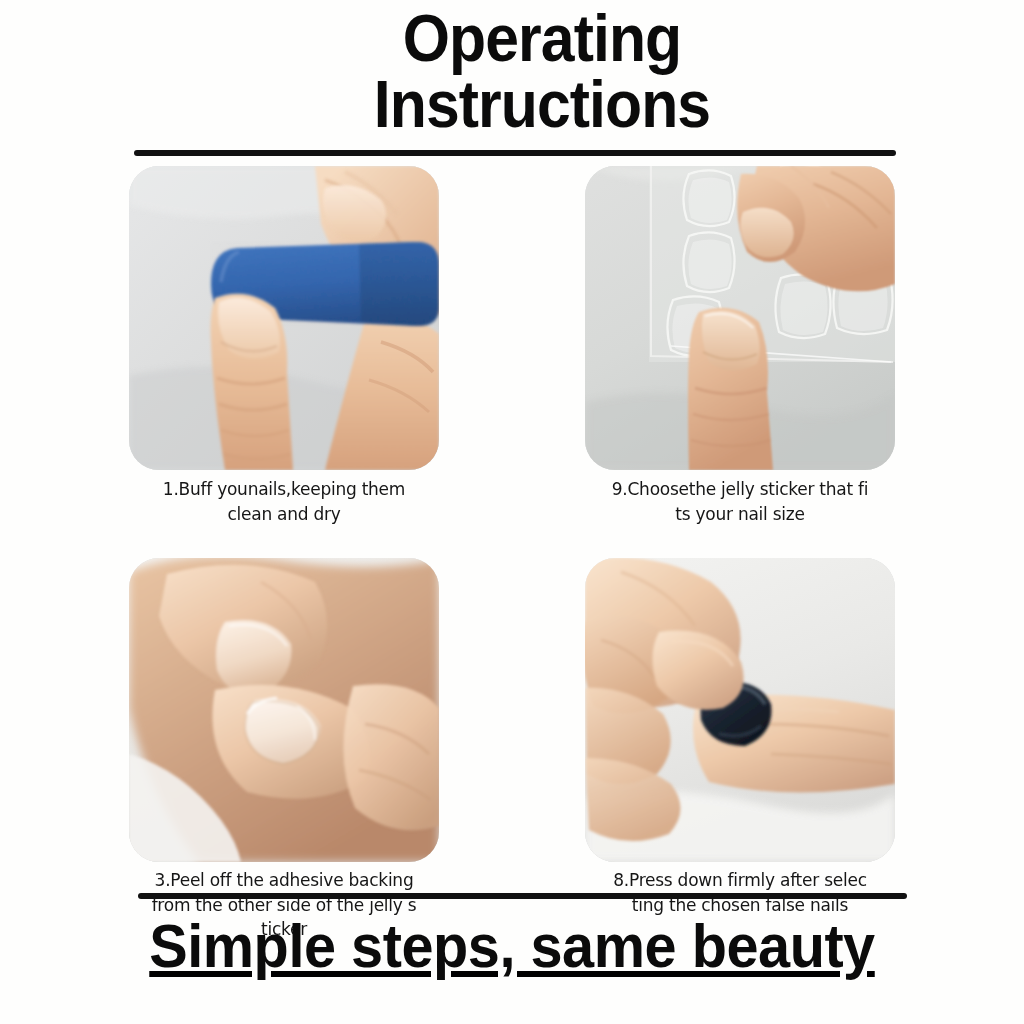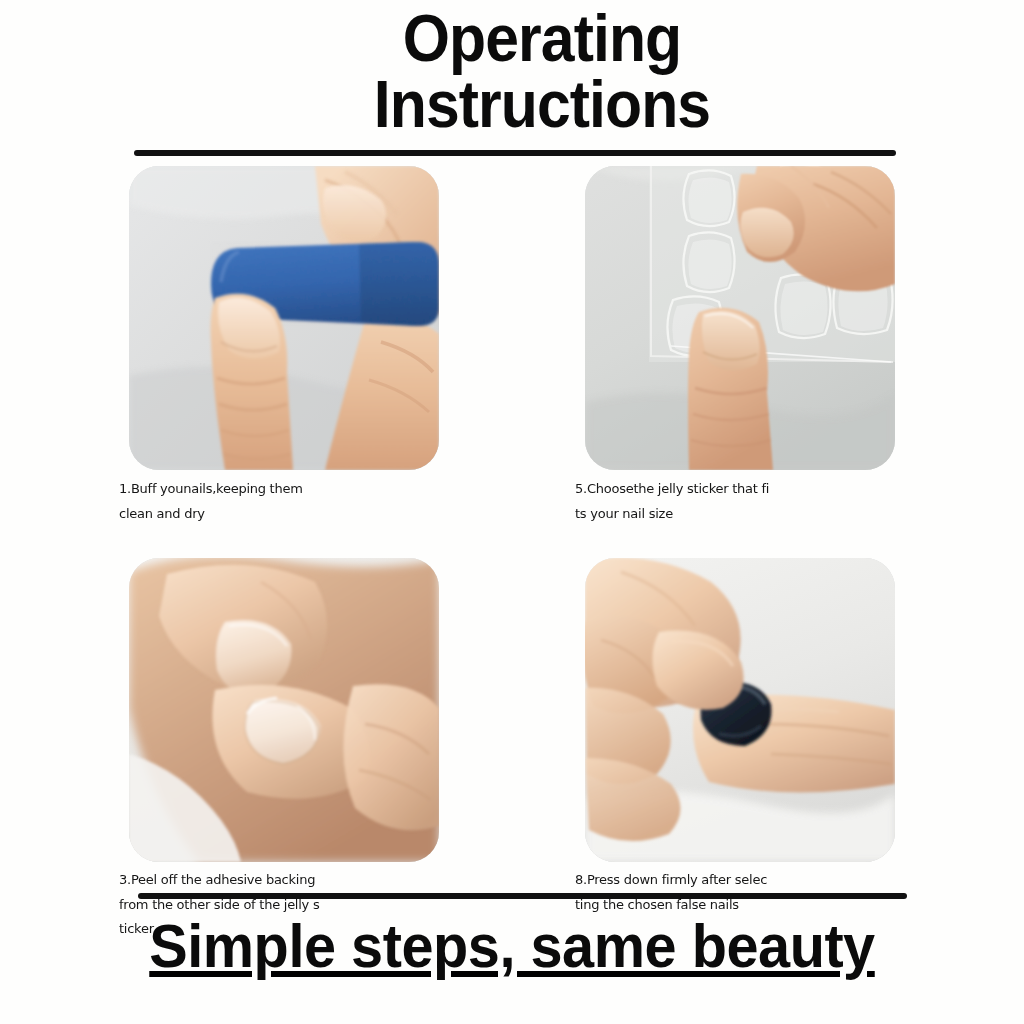--- a/index.html
+++ b/index.html
@@ -79,22 +79,23 @@
     border-radius: 30px;
     overflow: hidden;
     position: relative;
     background: #d9dadb;
   }
   .photo svg { display: block; width: 100%; height: 100%; }
 
   .caption {
     margin-top: 7px;
     width: 330px;
+    text-align: center;
     color: #161616;
-    font-size: 13px;
+    font-size: 17px;
     line-height: 24.5px;
     font-family: "DejaVu Sans", sans-serif;
     letter-spacing: -0.25px;
     white-space: pre-line;
   }
   .step.row2 .caption { margin-top: 6px; }
 
   
   .footer {
     position: absolute;
@@ -278,21 +279,21 @@
               <path d="M114 146 Q148 134 174 156 Q186 186 182 226 L188 304 L104 304 Q102 226 104 186 Q106 158 114 146 Z" fill="url(#skin2)"></path>
               <path d="M118 148 Q148 138 170 160 Q178 182 172 198 Q144 212 124 196 Q114 172 118 148 Z" fill="url(#nailg2)"></path>
               <path d="M120 150 Q148 142 168 162" stroke="#ffffff" stroke-width="2" fill="none" opacity="0.55"></path>
               <path d="M118 186 Q146 200 172 188" stroke="#d3a985" stroke-width="2.4" fill="none" opacity="0.7"></path>
               <path d="M110 222 Q146 234 182 222" stroke="#c99271" stroke-width="3" fill="none" opacity="0.5"></path>
               <path d="M108 248 Q146 260 184 248" stroke="#c99271" stroke-width="2.8" fill="none" opacity="0.45"></path>
               <path d="M106 274 Q146 286 186 274" stroke="#c99271" stroke-width="2.6" fill="none" opacity="0.4"></path>
             </g>
           </svg>
         </div>
-        <div class="caption">5.Choosethe jelly sticker that fi
+        <div class="caption">9.Choosethe jelly sticker that fi
 ts your nail size</div>
       </div>
 
     </div>
 
     <div class="step-row" style="margin-top:32px;">
 
       <div class="step row2">
         <div class="photo">
           <svg viewBox="0 0 310 304" preserveAspectRatio="none">

